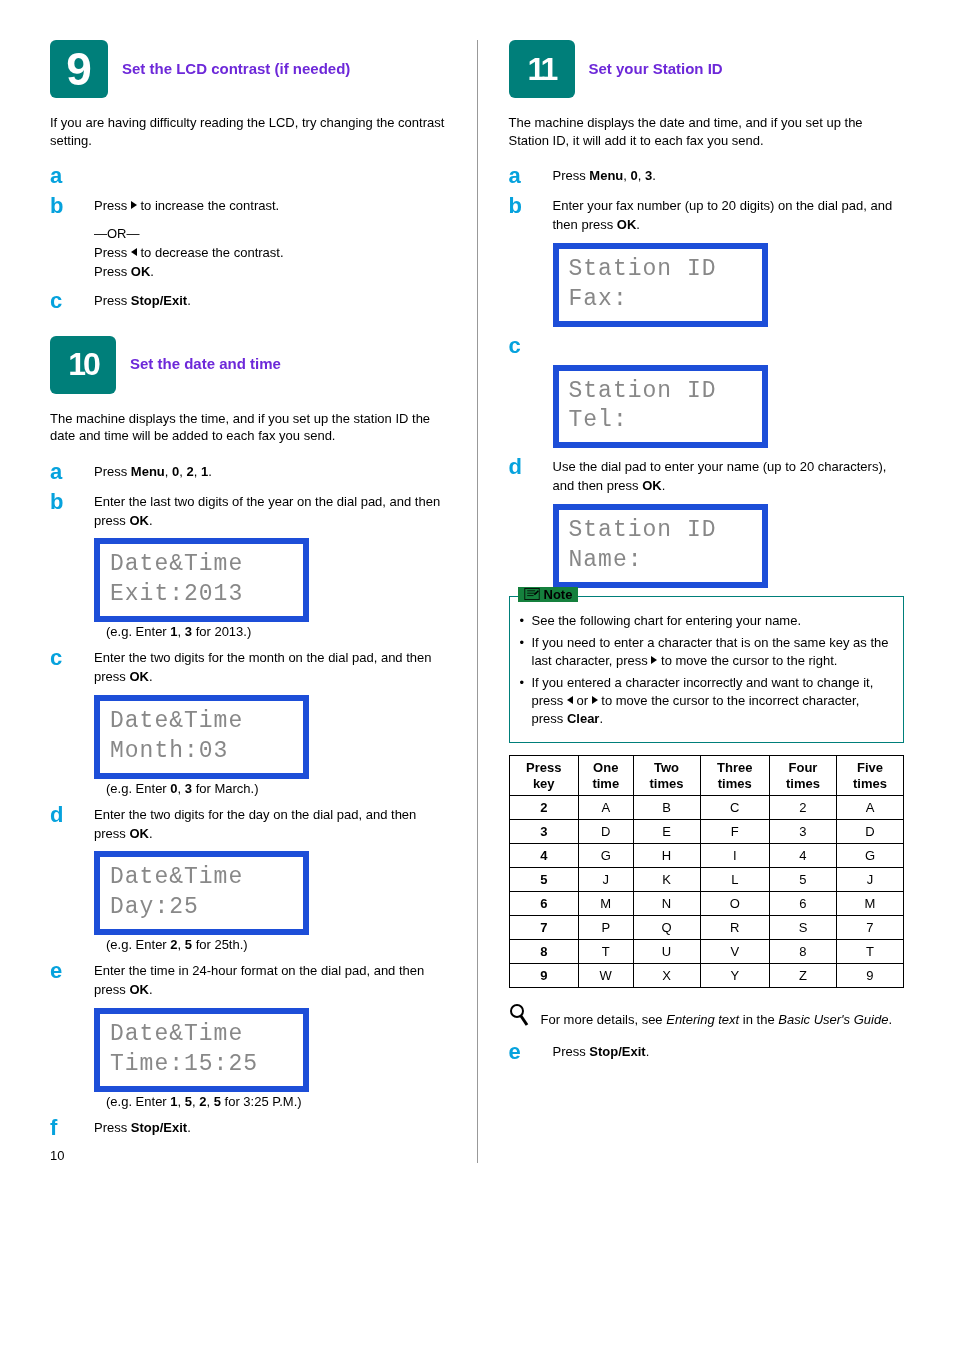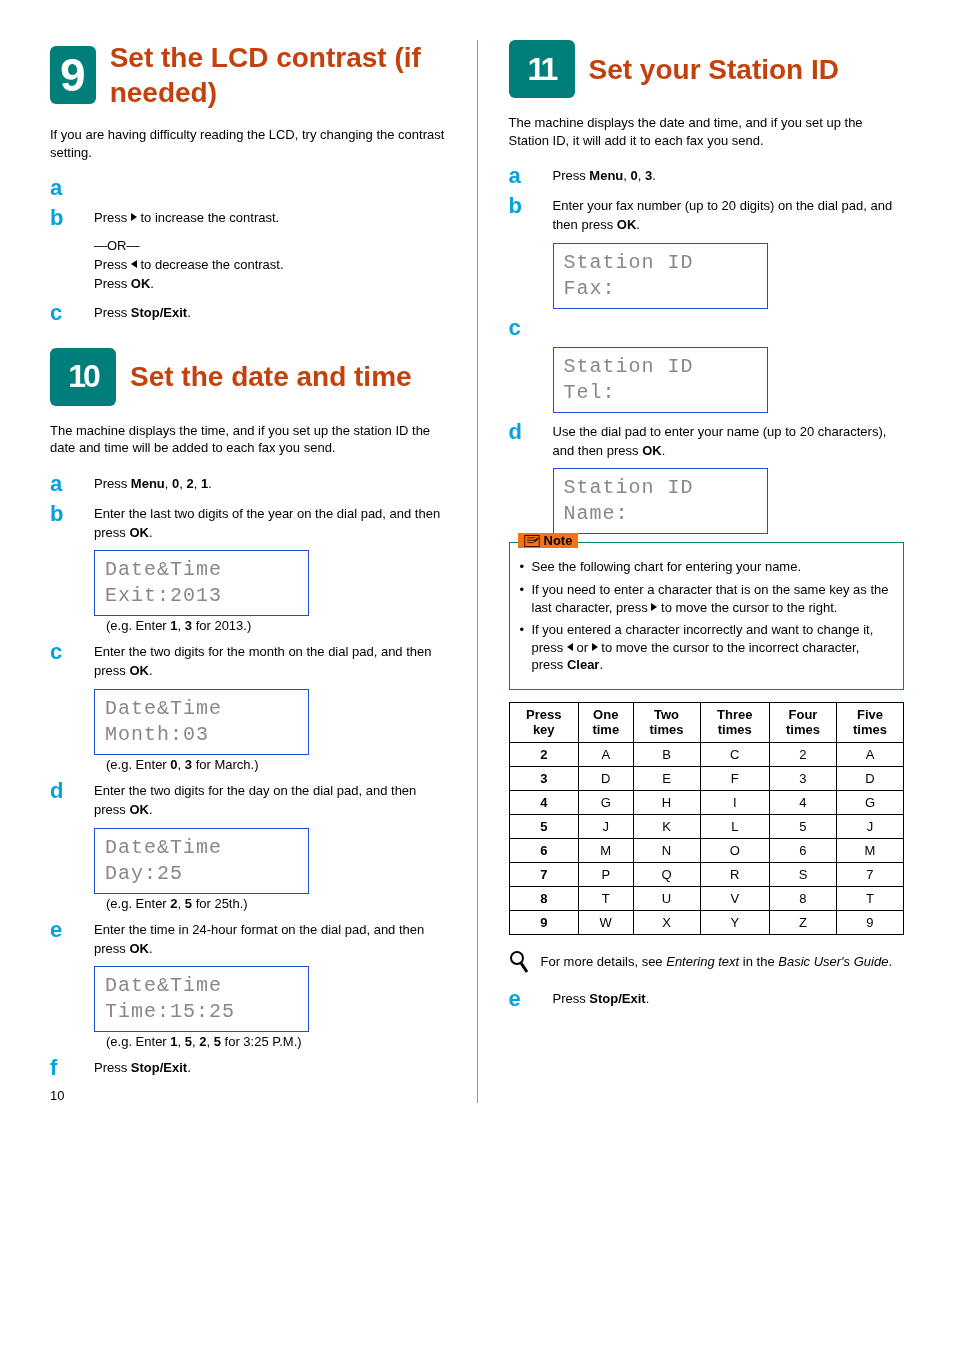--- a/index.html
+++ b/index.html
@@ -4,39 +4,39 @@
 <style>
   * { box-sizing: border-box; margin: 0; padding: 0; }
   body { font-family: Arial, Helvetica, sans-serif; font-size: 13px; color: #000; width: 954px; margin: 0 auto; background: #fff; padding: 40px 50px 30px 50px; position: relative; }
   .columns { display: flex; gap: 30px; }
   .col { flex: 1; min-width: 0; }
   .divider { width: 1px; background: #999; margin: 0 1px; }
   .step-block { margin-bottom: 24px; }
   .step-header { display: flex; align-items: center; gap: 14px; margin-bottom: 16px; }
   .step-num { background: #007f7a; color: #fff; width: 58px; height: 58px; border-radius: 6px; display: flex; align-items: center; justify-content: center; font-weight: 900; font-size: 46px; font-family: Arial, sans-serif; }
   .step-num.wide { width: 66px; font-size: 32px; letter-spacing: -3px; }
-  .step-title { font-size: 28px; font-weight: bold; color: #c2410c; line-height: 1.25; }
+  .step-title { font-size: 15px; font-weight: bold; color: #6d28d9; line-height: 1.25; }
   .intro { margin: 14px 0 16px 0; line-height: 1.35; }
   .sub { display: flex; align-items: flex-start; margin: 8px 0; gap: 16px; }
   .sub-letter { color: #06a2dd; font-weight: 900; font-size: 22px; width: 28px; flex-shrink: 0; line-height: 1; font-family: Arial, sans-serif; }
   .sub-body { flex: 1; line-height: 1.45; padding-top: 2px; }
   .sub-indent { margin-left: 44px; line-height: 1.45; }
-  .lcd { border: 1px solid #1d4ed8; padding: 6px 10px; margin: 6px 0 2px 44px; width: 215px; font-family: 'Courier New', monospace; font-size: 20px; line-height: 1.3; color: #888; letter-spacing: 1px; }
+  .lcd { border: 6px solid #1d4ed8; padding: 6px 10px; margin: 6px 0 2px 44px; width: 215px; font-family: 'Courier New', monospace; font-size: 23px; line-height: 1.3; color: #888; letter-spacing: 1px; }
   .lcd .ln { white-space: pre; }
   .eg { margin-left: 56px; font-size: 13px; margin-top: 1px; }
   .note-box { border: 1px solid #007f7a; padding: 10px 10px 10px 10px; margin-top: 8px; position: relative; }
-  .note-label { position: absolute; top: -10px; left: 8px; background: #f97316; padding: 0 6px; font-weight: bold; display: flex; align-items: center; gap: 4px; }
+  .note-label { position: absolute; top: -10px; left: 8px; background: #15803d; padding: 0 6px; font-weight: bold; display: flex; align-items: center; gap: 4px; }
   .note-icon { width: 16px; height: 14px; }
   .note-box ul { list-style: none; }
   .note-box li { padding-left: 12px; position: relative; margin: 5px 0; line-height: 1.35; }
   .note-box li::before { content: "•"; position: absolute; left: 0; }
   table.char { border-collapse: collapse; width: 100%; margin-top: 12px; font-size: 13px; }
   table.char th, table.char td { border: 1px solid #000; padding: 4px 2px; text-align: center; }
   table.char th { font-weight: bold; line-height: 1.2; }
-  .info-row { display: flex; gap: 12px; margin-top: 14px; align-items: center; }
+  .info-row { display: flex; gap: 12px; margin-top: 14px; align-items: flex-end; }
   .info-icon { flex-shrink: 0; margin-top: 1px; }
   .pagenum { position: absolute; bottom: 30px; left: 50px; font-size: 13px; }
   .tri { display: inline-block; width: 0; height: 0; border-top: 4px solid transparent; border-bottom: 4px solid transparent; vertical-align: 1px; }
   .tri-r { border-left: 6px solid #000; }
   .tri-l { border-right: 6px solid #000; }
 </style>
 </head>
 <body>
 
 <div class="columns">

